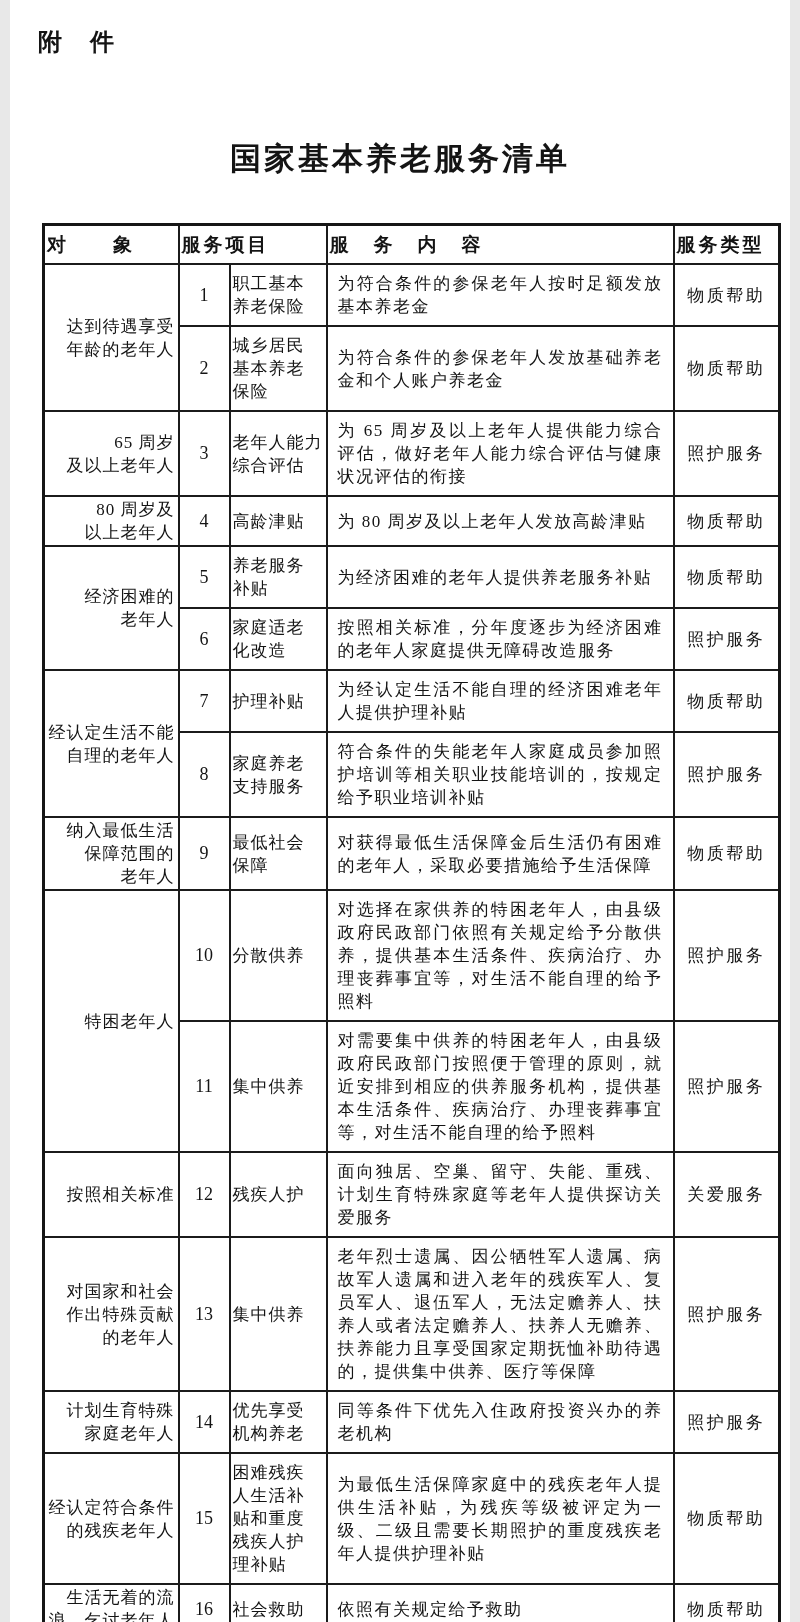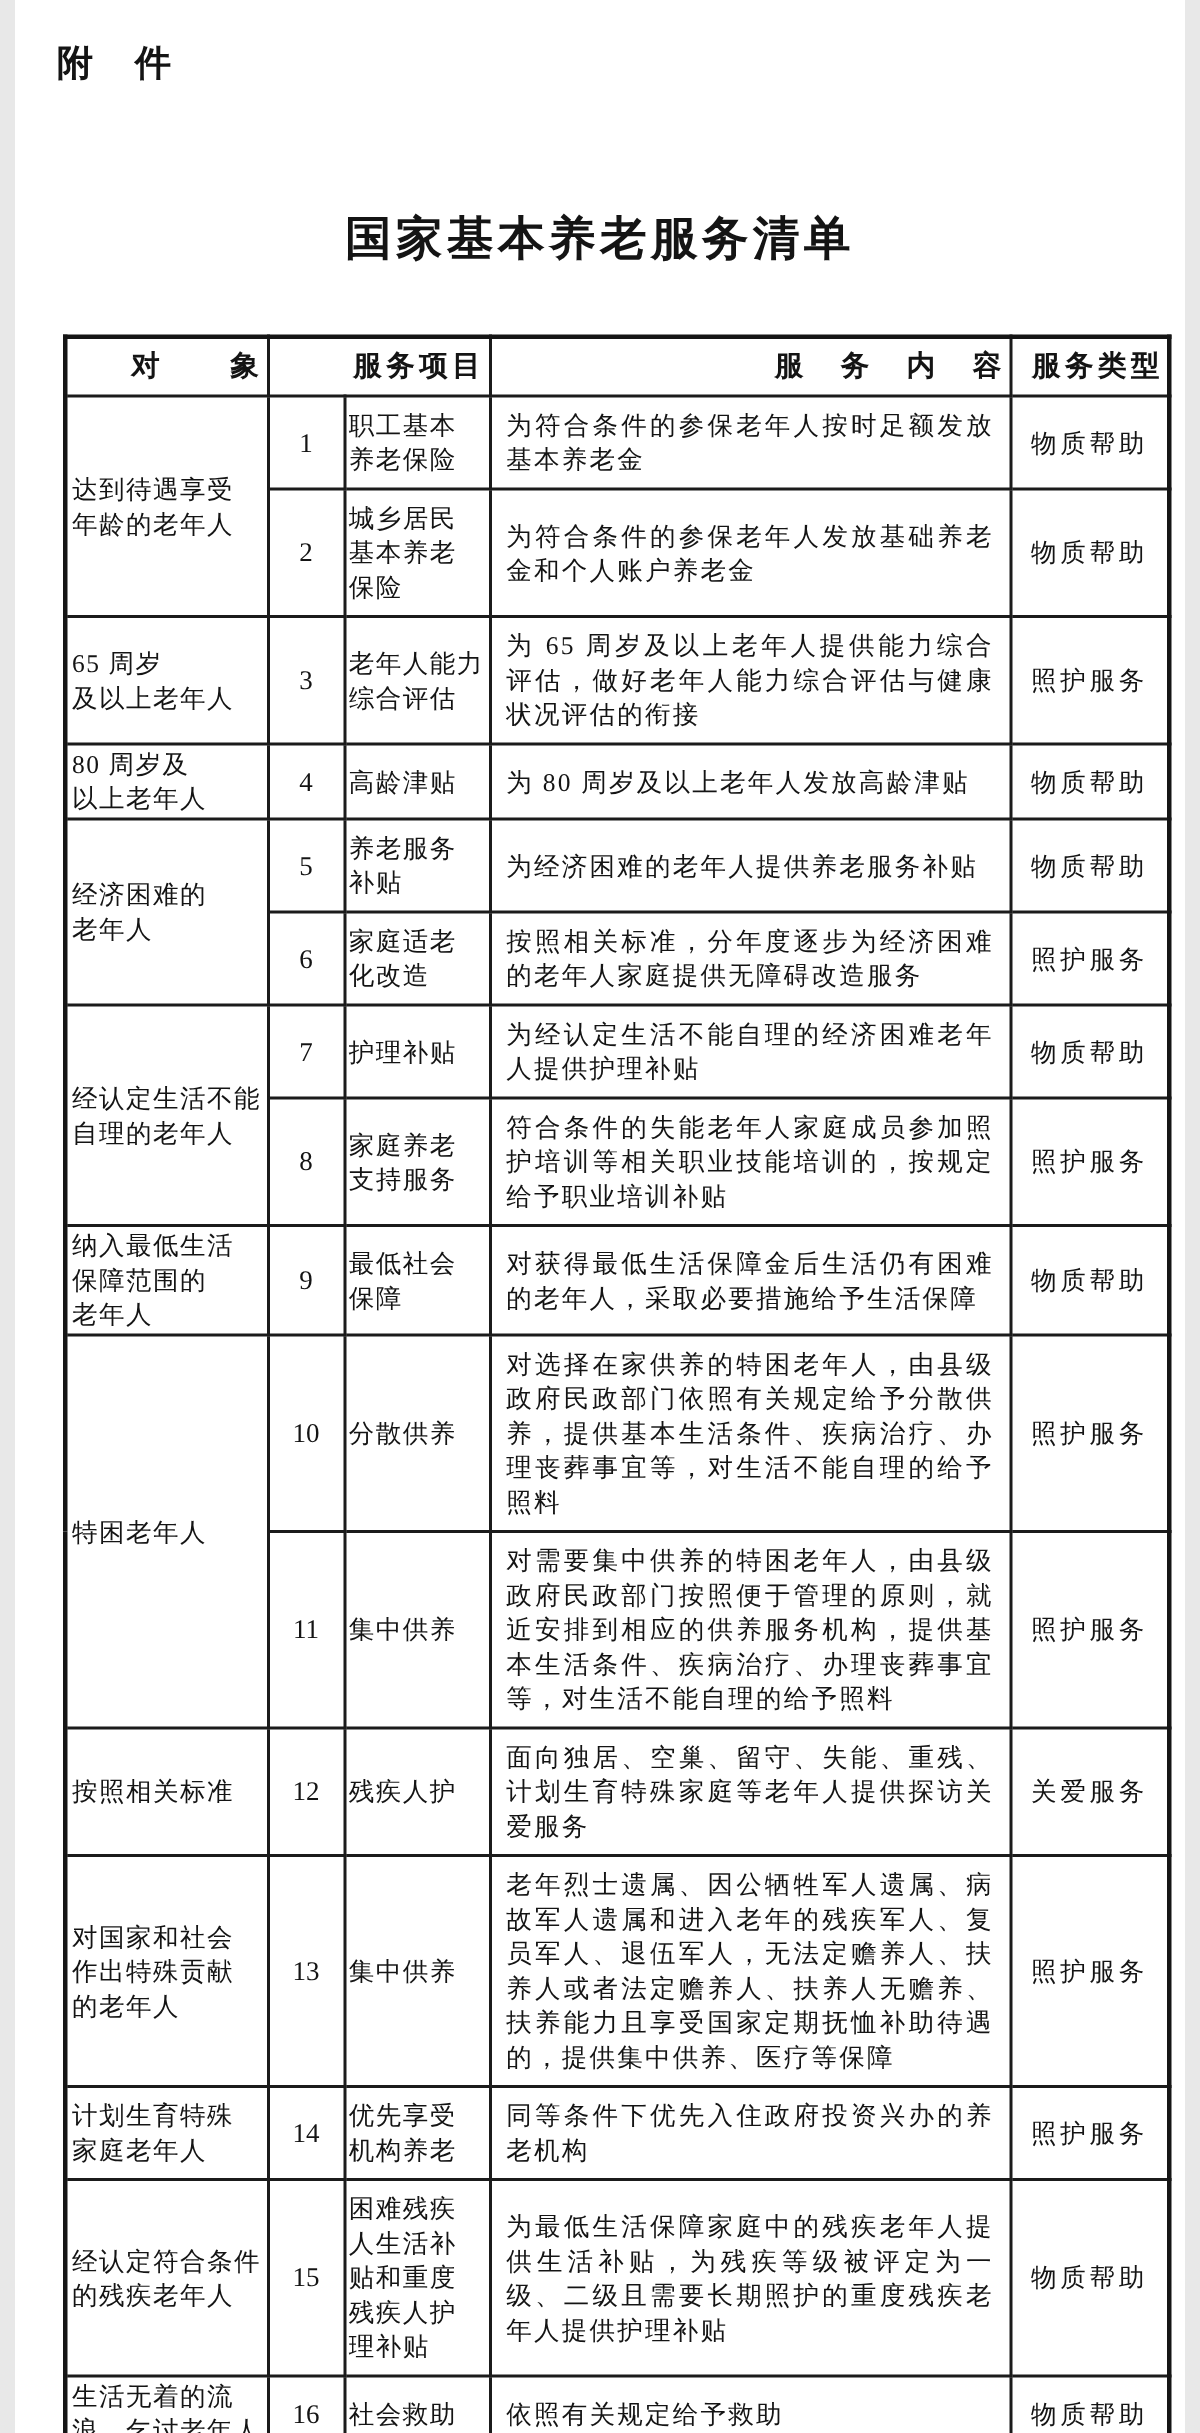--- a/index.html
+++ b/index.html
@@ -56,25 +56,25 @@
   .service-table th,
   .service-table td {
     border: 2px solid #1b1b1b;
     vertical-align: middle;
   }
   .service-table th {
     font-size: 19px;
     font-weight: 700;
     padding: 7px 2px;
     letter-spacing: 3px;
+    text-align: left;
+    white-space: nowrap;
+  }
+  td.cell-object {
     text-align: right;
-    white-space: nowrap;
-  }
-  td.cell-object {
-    text-align: left;
     white-space: pre-line;
     padding: 1px 3px;
     letter-spacing: 1px;
   }
   td.cell-no {
     text-align: center;
     font-size: 18px;
     padding: 4px 0;
   }
   td.cell-item {

